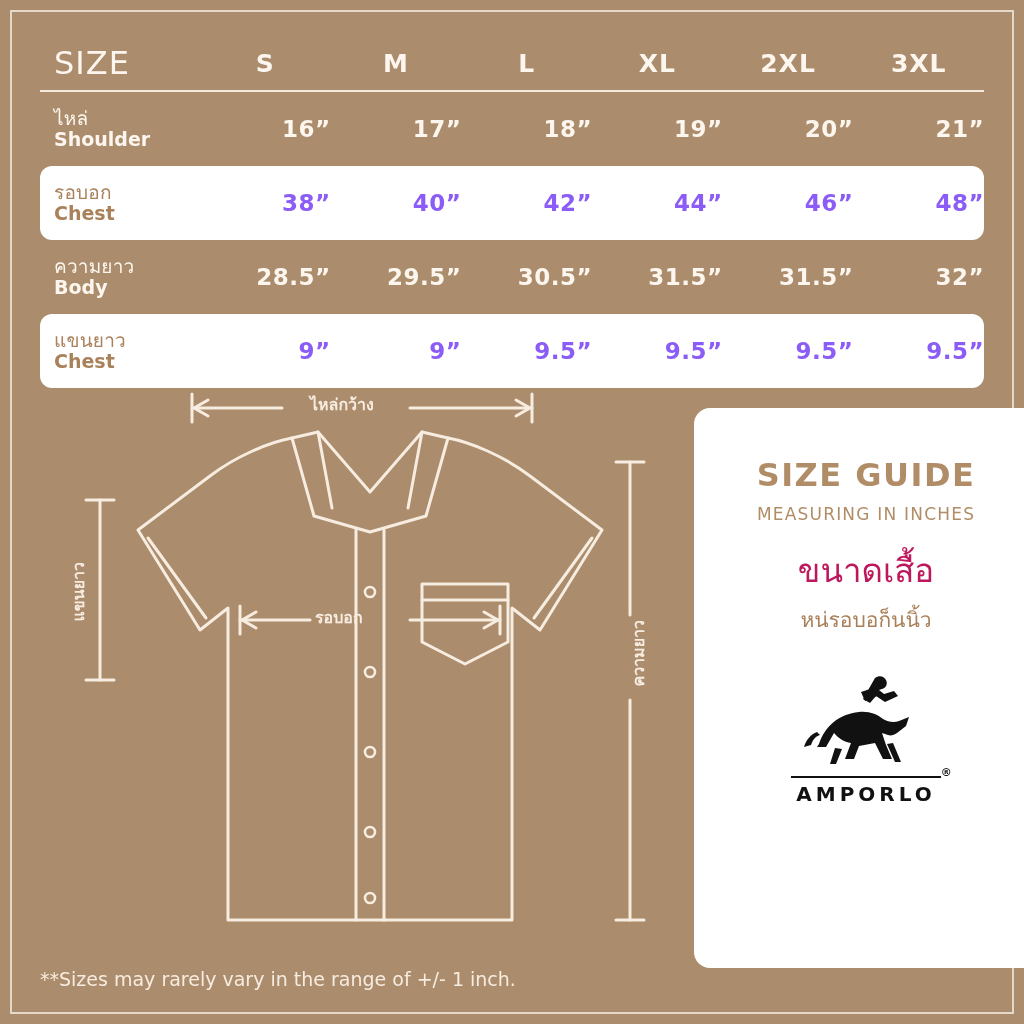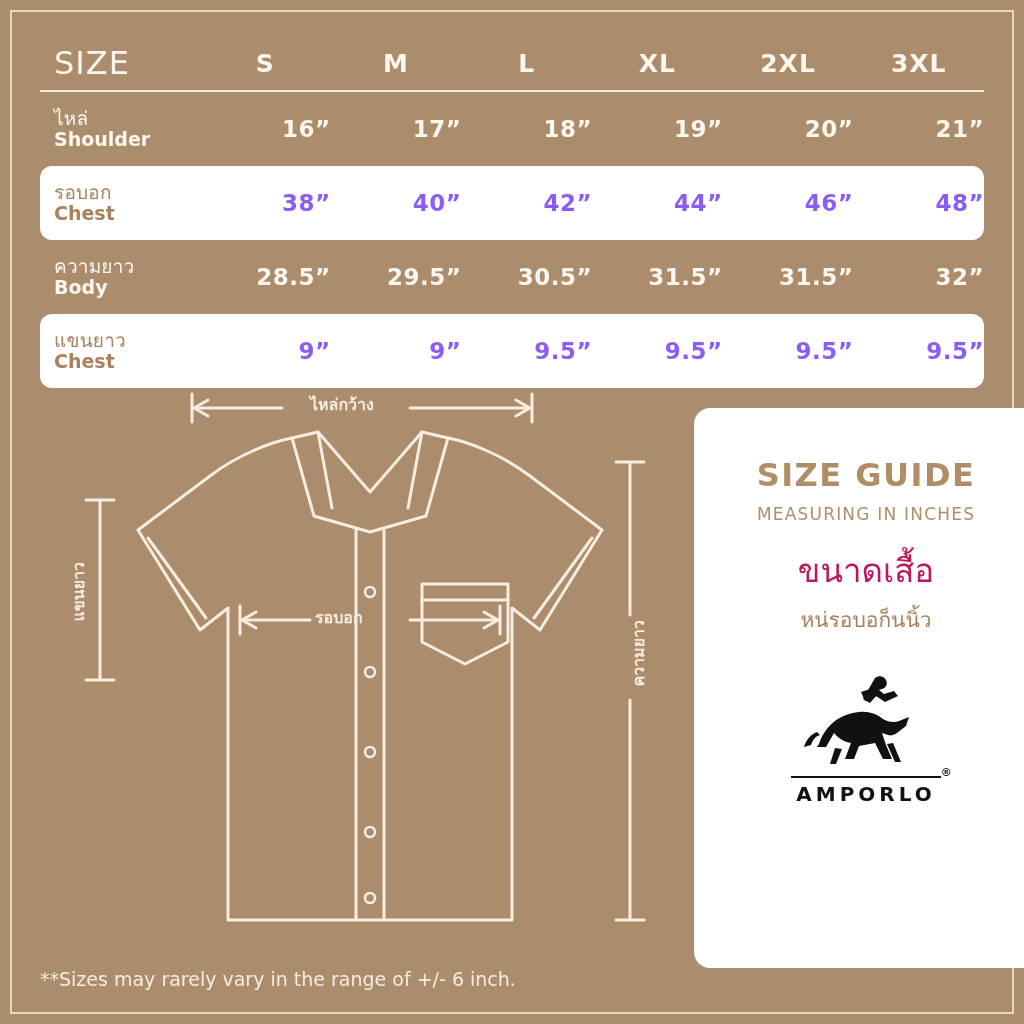--- a/index.html
+++ b/index.html
@@ -363,15 +363,15 @@
         </g>
       </svg>
     </div>
     <div id="brand-rule"></div>
     <div id="brand-name">
       <span>AMPORLO</span><span class="reg">®</span>
     </div>
   </div>
 
   <div id="footnotes">
-    <div id="footnote-en">**Sizes may rarely vary in  the range of +/- 6 inch.</div>
+    <div id="footnote-en">**Sizes may rarely vary in  the range of +/- 1 inch.</div>
   </div>
 </div>
 
 </body></html>

